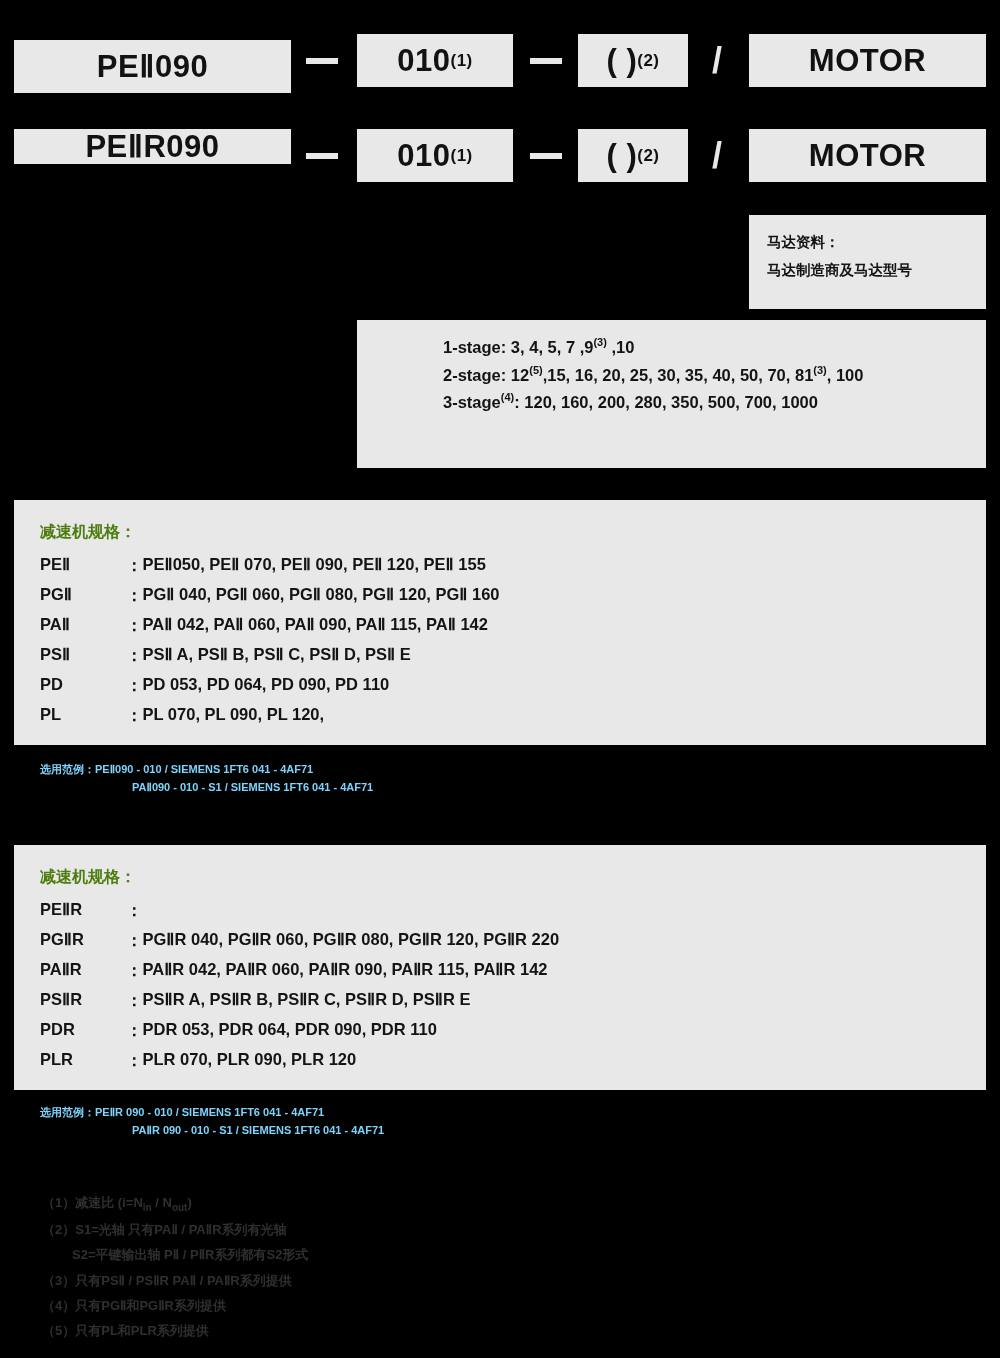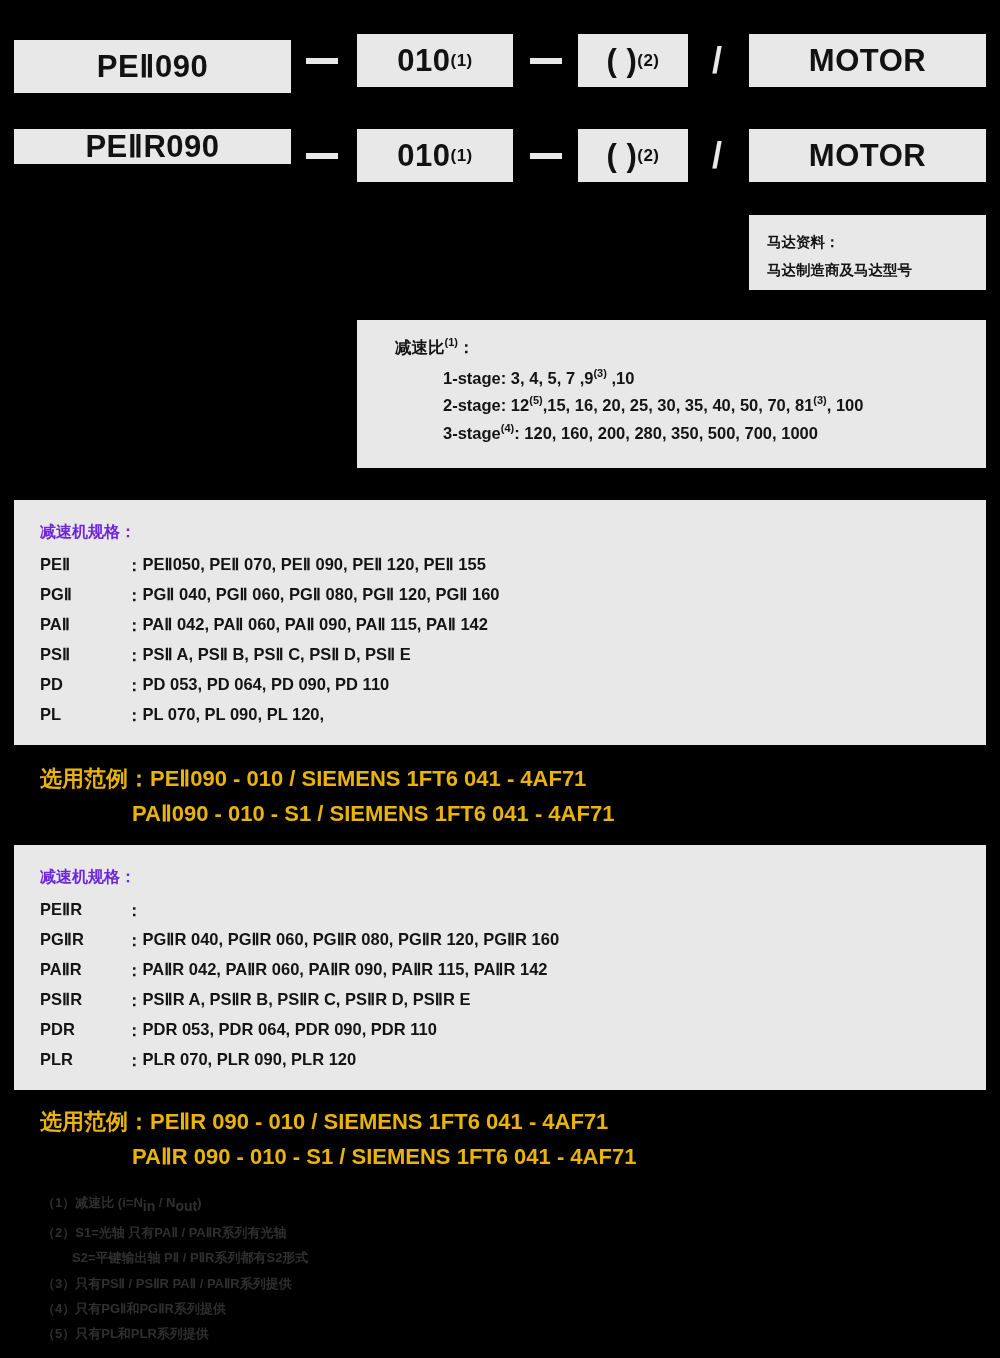--- a/index.html
+++ b/index.html
@@ -97,42 +97,42 @@
   .spec-panel {
     position: absolute;
     background: #e8e8e8;
     box-sizing: border-box;
     padding: 22px 20px 16px 26px;
   }
   .spec-panel .sp-title {
     font-size: 16px;
     font-weight: bold;
     margin-bottom: 12px;
-    color: #6d28d9;
+    color: #4d7c0f;
   }
   .spec-row {
     font-size: 16.5px;
     font-weight: bold;
     color: #141414;
     margin-bottom: 8px;
     white-space: nowrap;
     display: flex;
   }
   .spec-row .sr-key {
     display: inline-block;
     min-width: 86px;
   }
 
   
   .example {
     position: absolute;
     box-sizing: border-box;
     padding: 6px 0 0 26px;
-    color: #eab308;
-    font-size: 22px;
+    color: #7dd3fc;
+    font-size: 11px;
     font-weight: bold;
     line-height: 1.6;
     white-space: nowrap;
   }
   .example .ex-line2 {
     padding-left: 92px;
   }
 
   
   .footnotes {
@@ -141,21 +141,21 @@
     padding-left: 28px;
     color: #2f2f2f;
     font-size: 13px;
     font-weight: bold;
     line-height: 1.95;
   }
   .footnotes .fn-indent {
     padding-left: 30px;
   }
   .sub {
-    font-size: 14px;
+    font-size: 10px;
     vertical-align: sub;
   }
 </style>
 </head>
 <body>
 
 <div class="page">
 
   <div class="box code-box" style="left:14px; top:40px; width:277px; height:53px;">
     <span>PEⅡ090</span>
@@ -186,29 +186,26 @@
   <div class="dash" style="left:530px; top:153px; width:32px;"></div>
   <div class="box code-box" style="left:578px; top:129px; width:110px; height:53px;">
     <span>(  )</span>
       <span class="sup">(2)</span>
   </div>
   <div class="slash" style="left:700px; top:135px; width:34px;">/</div>
   <div class="box code-box" style="left:749px; top:129px; width:237px; height:53px;">
     <span>MOTOR</span>
   </div>
 
-  <div class="motor-note" style="left:749px; top:215px; width:237px; height:75px;">
+  <div class="motor-note" style="left:749px; top:215px; width:237px; height:94px;">
     <div>马达资料：</div>
     <div>马达制造商及马达型号</div>
   </div>
 
   <div class="ratio-note" style="left:357px; top:320px; width:629px; height:148px;">
-    <div class="rn-title">
-      <span>减速比</span><span class="sup-s">(1)</span><span>：</span>
-    </div>
     <div class="rn-line">
       <span>1-stage: </span><span>3, 4, 5, 7 ,9</span><span class="sup-s">(3)</span><span> ,10</span><span class="sup-s"></span><span></span>
     </div>
     <div class="rn-line">
       <span>2-stage: </span><span>12</span><span class="sup-s">(5)</span><span>,15, 16, 20, 25, 30, 35, 40, 50, 70, 81</span><span class="sup-s">(3)</span><span>, 100</span>
     </div>
     <div class="rn-line">
       <span>3-stage</span><span class="sup-s">(4)</span><span>: 120, 160, 200, 280, 350, 500, 700, 1000</span>
     </div>
   </div>
@@ -254,21 +251,21 @@
 
   <div class="spec-panel" style="left:14px; top:845px; width:972px; height:245px;">
     <div class="sp-title">减速机规格：</div>
     <div class="spec-row">
       <span class="sr-key">PEⅡR</span>
         <span>：</span>
     </div>
     <div class="spec-row">
       <span class="sr-key">PGⅡR</span>
         <span>：</span>
-        <span>PGⅡR 040,  PGⅡR  060,  PGⅡR 080,  PGⅡR 120,  PGⅡR 160</span>
+        <span>PGⅡR 040,  PGⅡR  060,  PGⅡR 080,  PGⅡR 120,  PGⅡR 220</span>
     </div>
     <div class="spec-row">
       <span class="sr-key">PAⅡR</span>
         <span>：</span>
         <span>PAⅡR 042,  PAⅡR  060,  PAⅡR 090,  PAⅡR 115,  PAⅡR 142</span>
     </div>
     <div class="spec-row">
       <span class="sr-key">PSⅡR</span>
         <span>：</span>
         <span>PSⅡR A,     PSⅡR B,     PSⅡR C,     PSⅡR D,     PSⅡR E</span>

